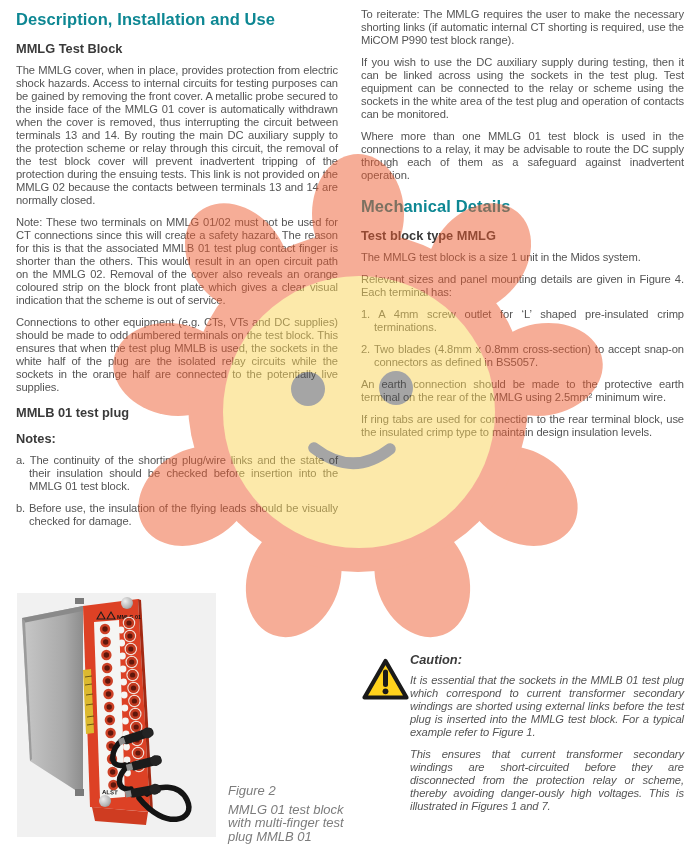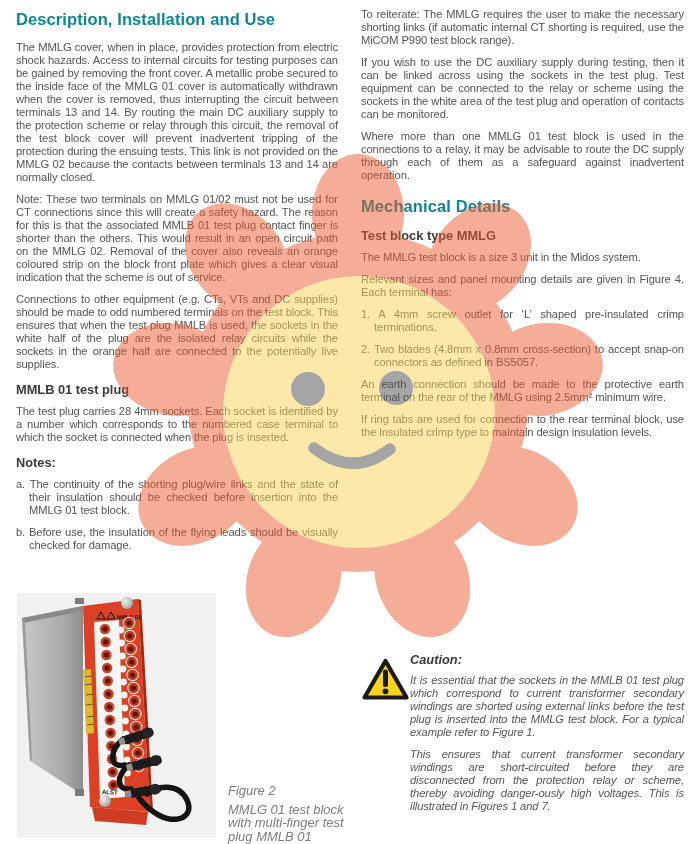--- a/index.html
+++ b/index.html
@@ -57,37 +57,37 @@
   .caution-body { flex:1; }
   .caution-body h2.sub { margin-bottom:7px; }
 </style>
 </head>
 <body>
 
 <div class="page">
 
   <div class="col col-left">
     <h1 class="section">Description, Installation and Use</h1>
+    <h2 class="sub">MMLG Test Block</h2>
     <p class="body">The MMLG cover, when in place, provides protection from electric shock hazards. Access to internal circuits for testing purposes can be gained by removing the front cover. A metallic probe secured to the inside face of the MMLG 01 cover is automatically withdrawn when the cover is removed, thus interrupting the circuit between terminals 13 and 14. By routing the main DC auxiliary supply to the protection scheme or relay through this circuit, the removal of the test block cover will prevent inadvertent tripping of the protection during the ensuing tests. This link is not provided on the MMLG 02 because the contacts between terminals 13 and 14 are normally closed.</p>
     <p class="body">Note: These two terminals on MMLG 01/02 must not be used for CT connections since this will create a safety hazard. The reason for this is that the associated MMLB 01 test plug contact finger is shorter than the others. This would result in an open circuit path on the MMLG 02. Removal of the cover also reveals an orange coloured strip on the block front plate which gives a clear visual indication that the scheme is out of service.</p>
     <p class="body">Connections to other equipment (e.g. CTs, VTs and DC supplies) should be made to odd numbered terminals on the test block. This ensures that when the test plug MMLB is used, the sockets in the white half of the plug are the isolated relay circuits while the sockets in the orange half are connected to the potentially live supplies.</p>
     <h2 class="sub gap-top">MMLB 01 test plug</h2>
-    <p class="body">The test plug carries 28 4mm sockets. Each socket is identified by a number which corresponds to the numbered case terminal to which the socket is connected when the plug is inserted.</p>
     <h2 class="sub gap-top">Notes:</h2>
     <p class="body hang">a. The continuity of the shorting plug/wire links and the state of their insulation should be checked before insertion into the MMLG 01 test block.</p>
     <p class="body hang">b. Before use, the insulation of the flying leads should be visually checked for damage.</p>
   </div>
 
   <div class="col col-right">
     <p class="body">To reiterate: The MMLG requires the user to make the necessary shorting links (if automatic internal CT shorting is required, use the MiCOM P990 test block range).</p>
     <p class="body">If you wish to use the DC auxiliary supply during testing, then it can be linked across using the sockets in the test plug. Test equipment can be connected to the relay or scheme using the sockets in the white area of the test plug and operation of contacts can be monitored.</p>
     <p class="body">Where more than one MMLG 01 test block is used in the connections to a relay, it may be advisable to route the DC supply through each of them as a safeguard against inadvertent operation.</p>
     <h1 class="section">Mechanical Details</h1>
     <h2 class="sub">Test block type MMLG</h2>
-    <p class="body">The MMLG test block is a size 3 unit in the Midos system.</p>
+    <p class="body">The MMLG test block is a size 1 unit in the Midos system.</p>
     <p class="body">Relevant sizes and panel mounting details are given in Figure 4. Each terminal has:</p>
     <p class="body hang">1. A 4mm screw outlet for ‘L’ shaped pre-insulated crimp terminations.</p>
     <p class="body hang">2. Two blades (4.8mm x 0.8mm cross-section) to accept snap-on connectors as defined in BS5057.</p>
     <p class="body">An earth connection should be made to the protective earth terminal on the rear of the MMLG using 2.5mm² minimum wire.</p>
     <p class="body">If ring tabs are used for connection to the rear terminal block, use the insulated crimp type to maintain design insulation levels.</p>
   </div>
 
   <svg class="watermark" viewBox="0 0 520 520" aria-hidden="true">
     <g opacity="0.5">
       <g fill="#ed5b2e">

